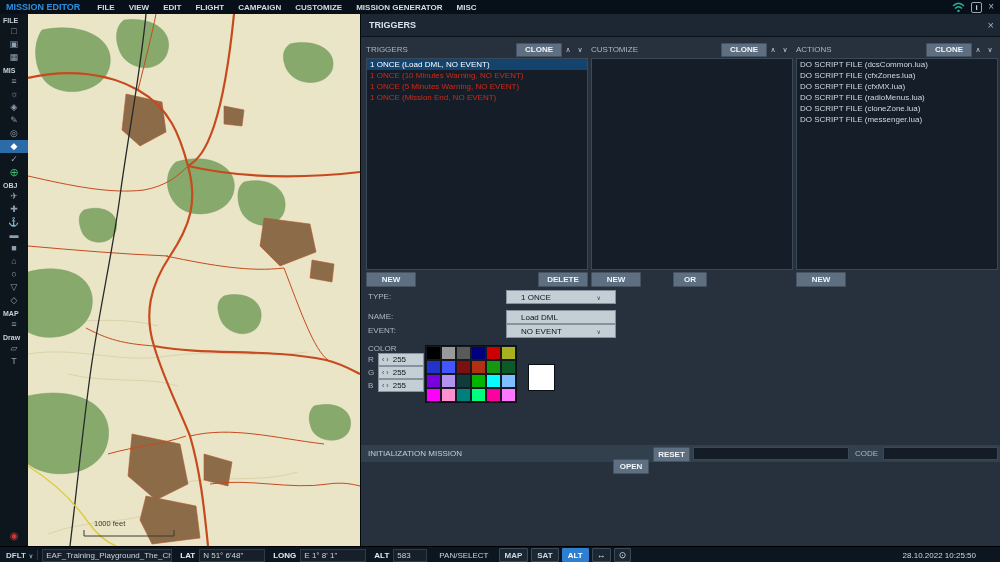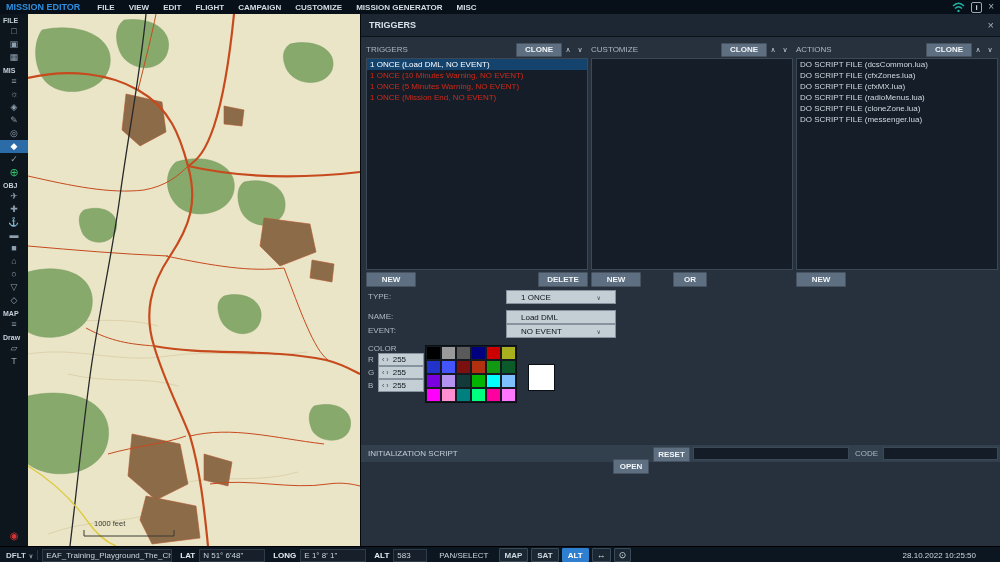--- a/index.html
+++ b/index.html
@@ -281,21 +281,21 @@
       <div class="pal-cell" style="background: rgb(255, 0, 255);"></div>
       <div class="pal-cell" style="background: rgb(255, 143, 208);"></div>
       <div class="pal-cell" style="background: rgb(0, 127, 127);"></div>
       <div class="pal-cell" style="background: rgb(0, 255, 127);"></div>
       <div class="pal-cell" style="background: rgb(255, 0, 160);"></div>
       <div class="pal-cell" style="background: rgb(255, 119, 255);"></div>
     </div>
   <div class="swatch" style="background: rgb(255, 255, 255);"></div>
 
   <div class="init-bar">
-    <div class="lbl">INITIALIZATION SCRIPT</div>
+    <div class="lbl">INITIALIZATION MISSION</div>
   </div>
   <div class="btn" style="position:absolute;left:252px;top:433px;width:34px;height:13px;margin-top:12px;">OPEN</div>
   <div class="btn" style="position:absolute;left:292px;top:433px;width:35px;height:13px;">RESET</div>
   <div class="dark-input" style="left:332px;top:433px;width:154px;"></div>
   <div class="flabel" style="left:494px;top:435px;">CODE</div>
   <div class="dark-input" style="left:522px;top:433px;width:113px;"></div>
 </div>
 
 <div class="statusbar">
   <div class="preset">

